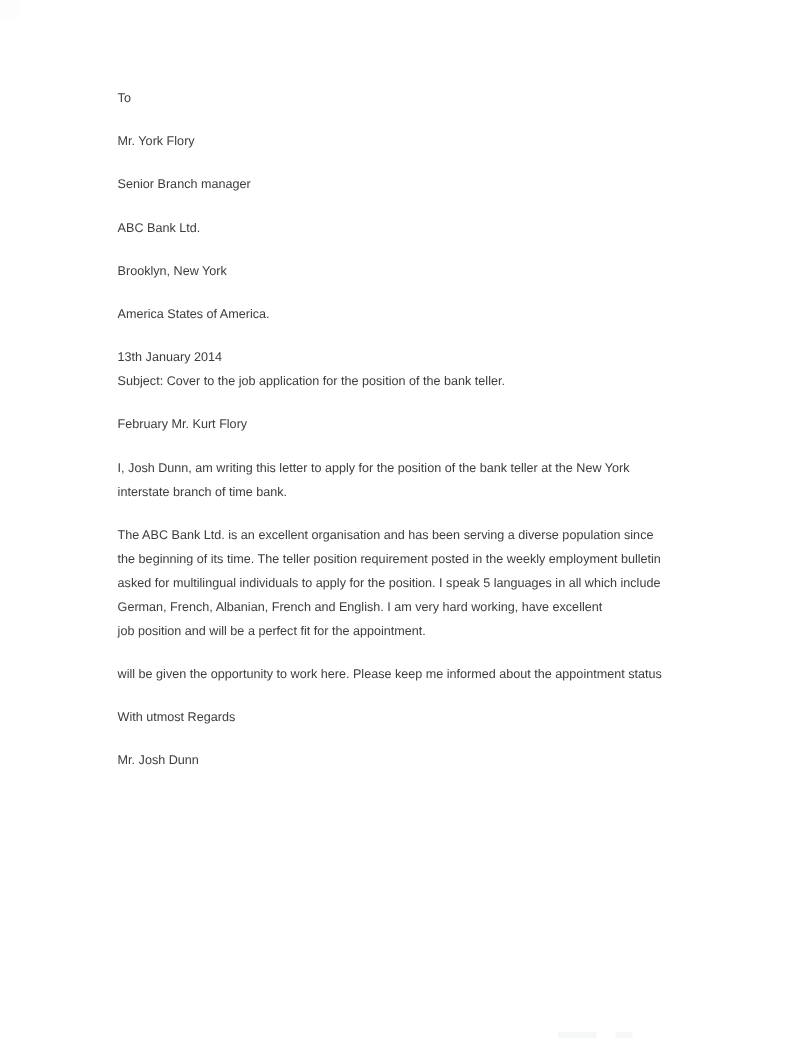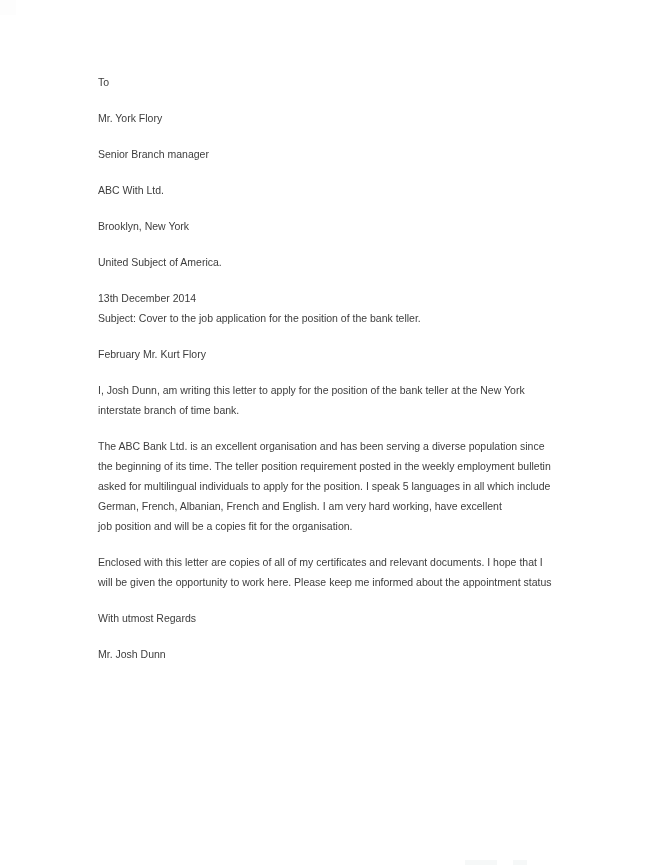--- a/index.html
+++ b/index.html
@@ -55,46 +55,45 @@
 </head>
 <body>
 
 <div class="page">
 
   <div class="artifact corner"></div>
 
   <div class="block">To</div>
   <div class="block">Mr. York Flory</div>
   <div class="block">Senior Branch manager</div>
-  <div class="block">ABC With Ltd.</div>
+  <div class="block">ABC Bank Ltd.</div>
   <div class="block">Brooklyn, New York</div>
-  <div class="block">United Subject of America.</div>
+  <div class="block">America States of America.</div>
 
   <div class="block">
-    <span class="line">13th December 2014</span>
+    <span class="line">13th January 2014</span>
     <span class="line">Subject: Cover to the job application for the position of the bank teller.</span>
   </div>
 
   <div class="block">February Mr. Kurt Flory</div>
 
   <div class="block">
     <span class="line">I, Josh Dunn, am writing this letter to apply for the position of the bank teller at the New York</span>
     <span class="line">interstate branch of time bank.</span>
   </div>
 
   <div class="block">
     <span class="line">The ABC Bank Ltd. is an excellent organisation and has been serving a diverse population since</span>
     <span class="line">the beginning of its time. The teller position requirement posted in the weekly employment bulletin</span>
     <span class="line">asked for multilingual individuals to apply for the position. I speak 5 languages in all which include</span>
     <span class="line">German, French, Albanian, French and English. I am very hard working, have excellent</span>
-    <span class="line">job position and will be a copies fit for the organisation.</span>
+    <span class="line">job position and will be a perfect fit for the appointment.</span>
   </div>
 
   <div class="block">
-    <span class="line">Enclosed with this letter are copies of all of my certificates and relevant documents. I hope that I</span>
     <span class="line">will be given the opportunity to work here. Please keep me informed about the appointment status</span>
   </div>
 
   <div class="block">With utmost Regards</div>
   <div class="block">Mr. Josh Dunn</div>
 
   <div class="artifact wm-a"></div>
   <div class="artifact wm-b"></div>
 
 </div>

